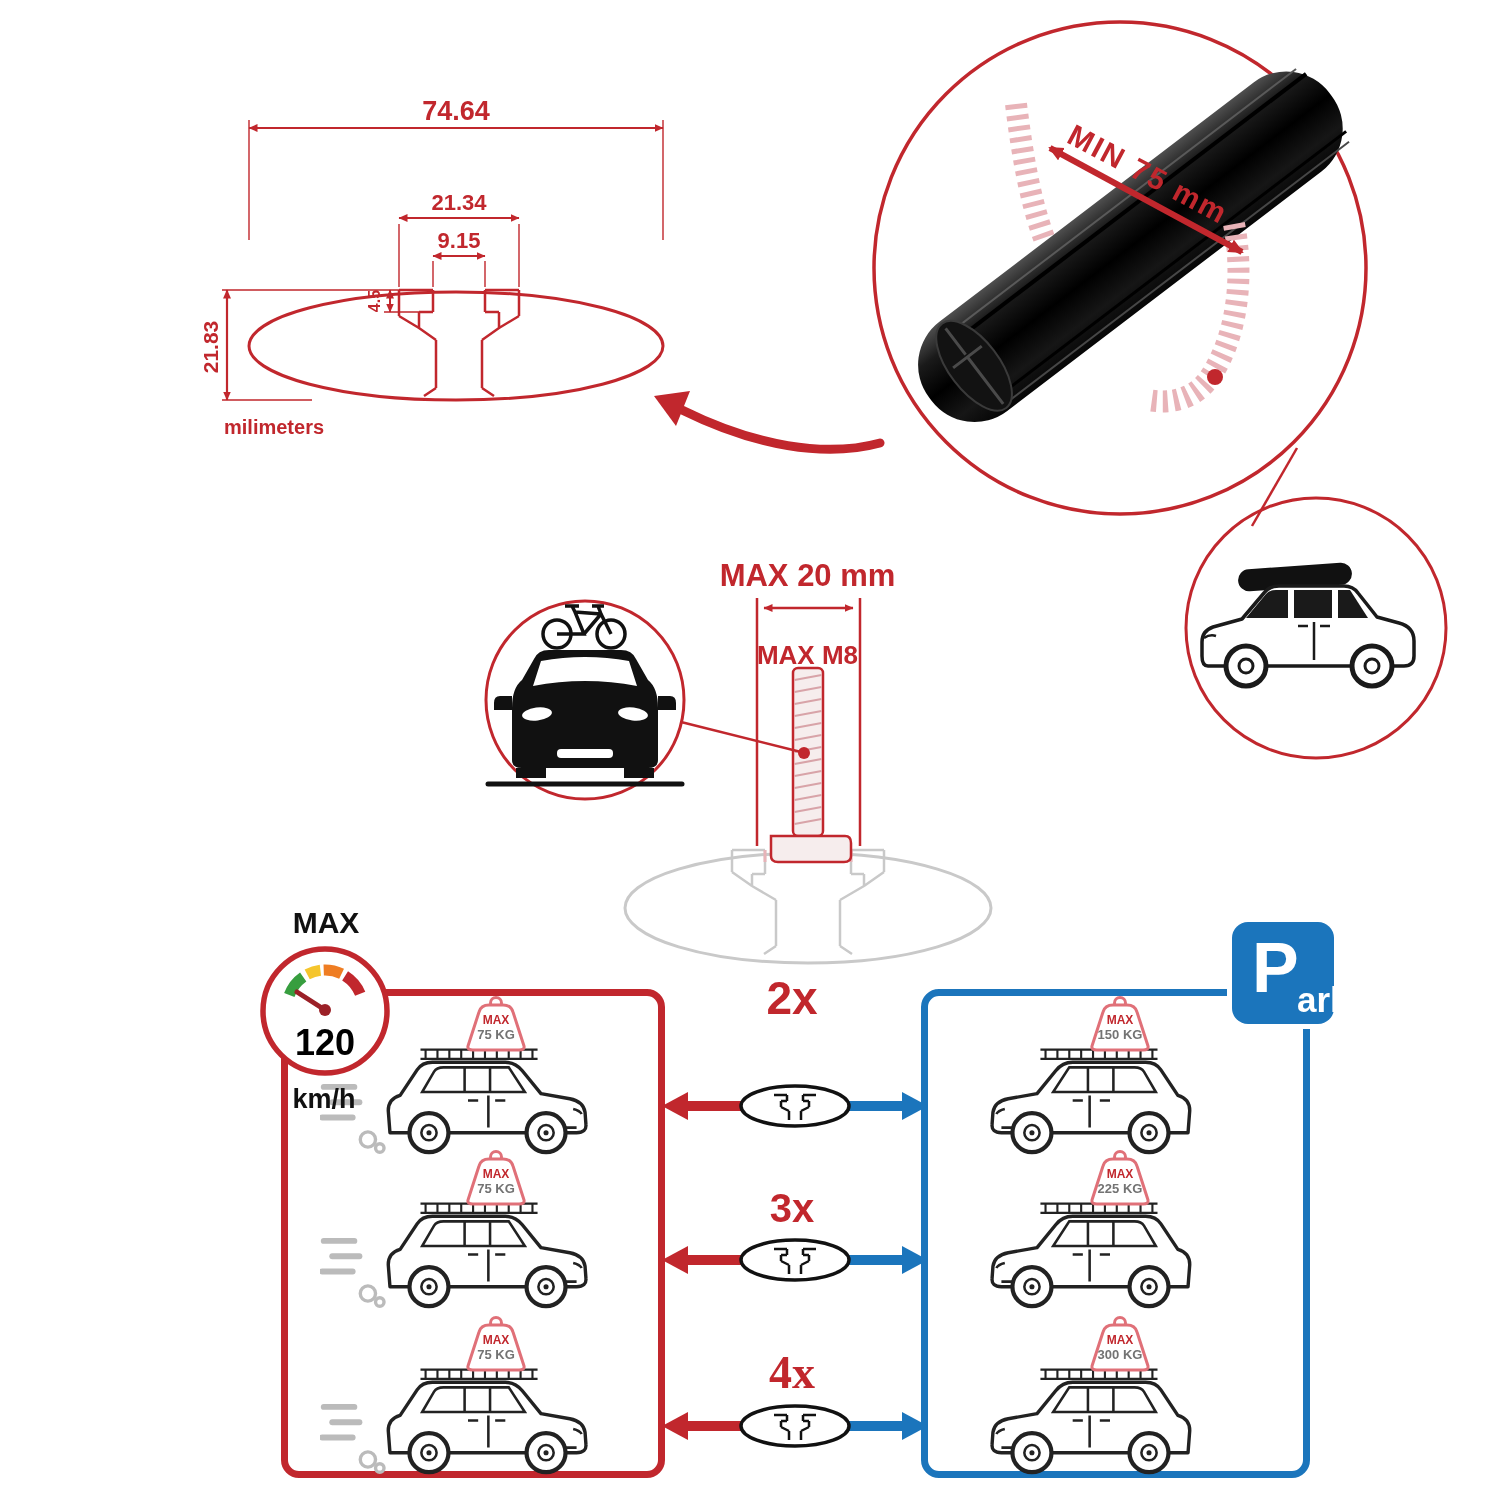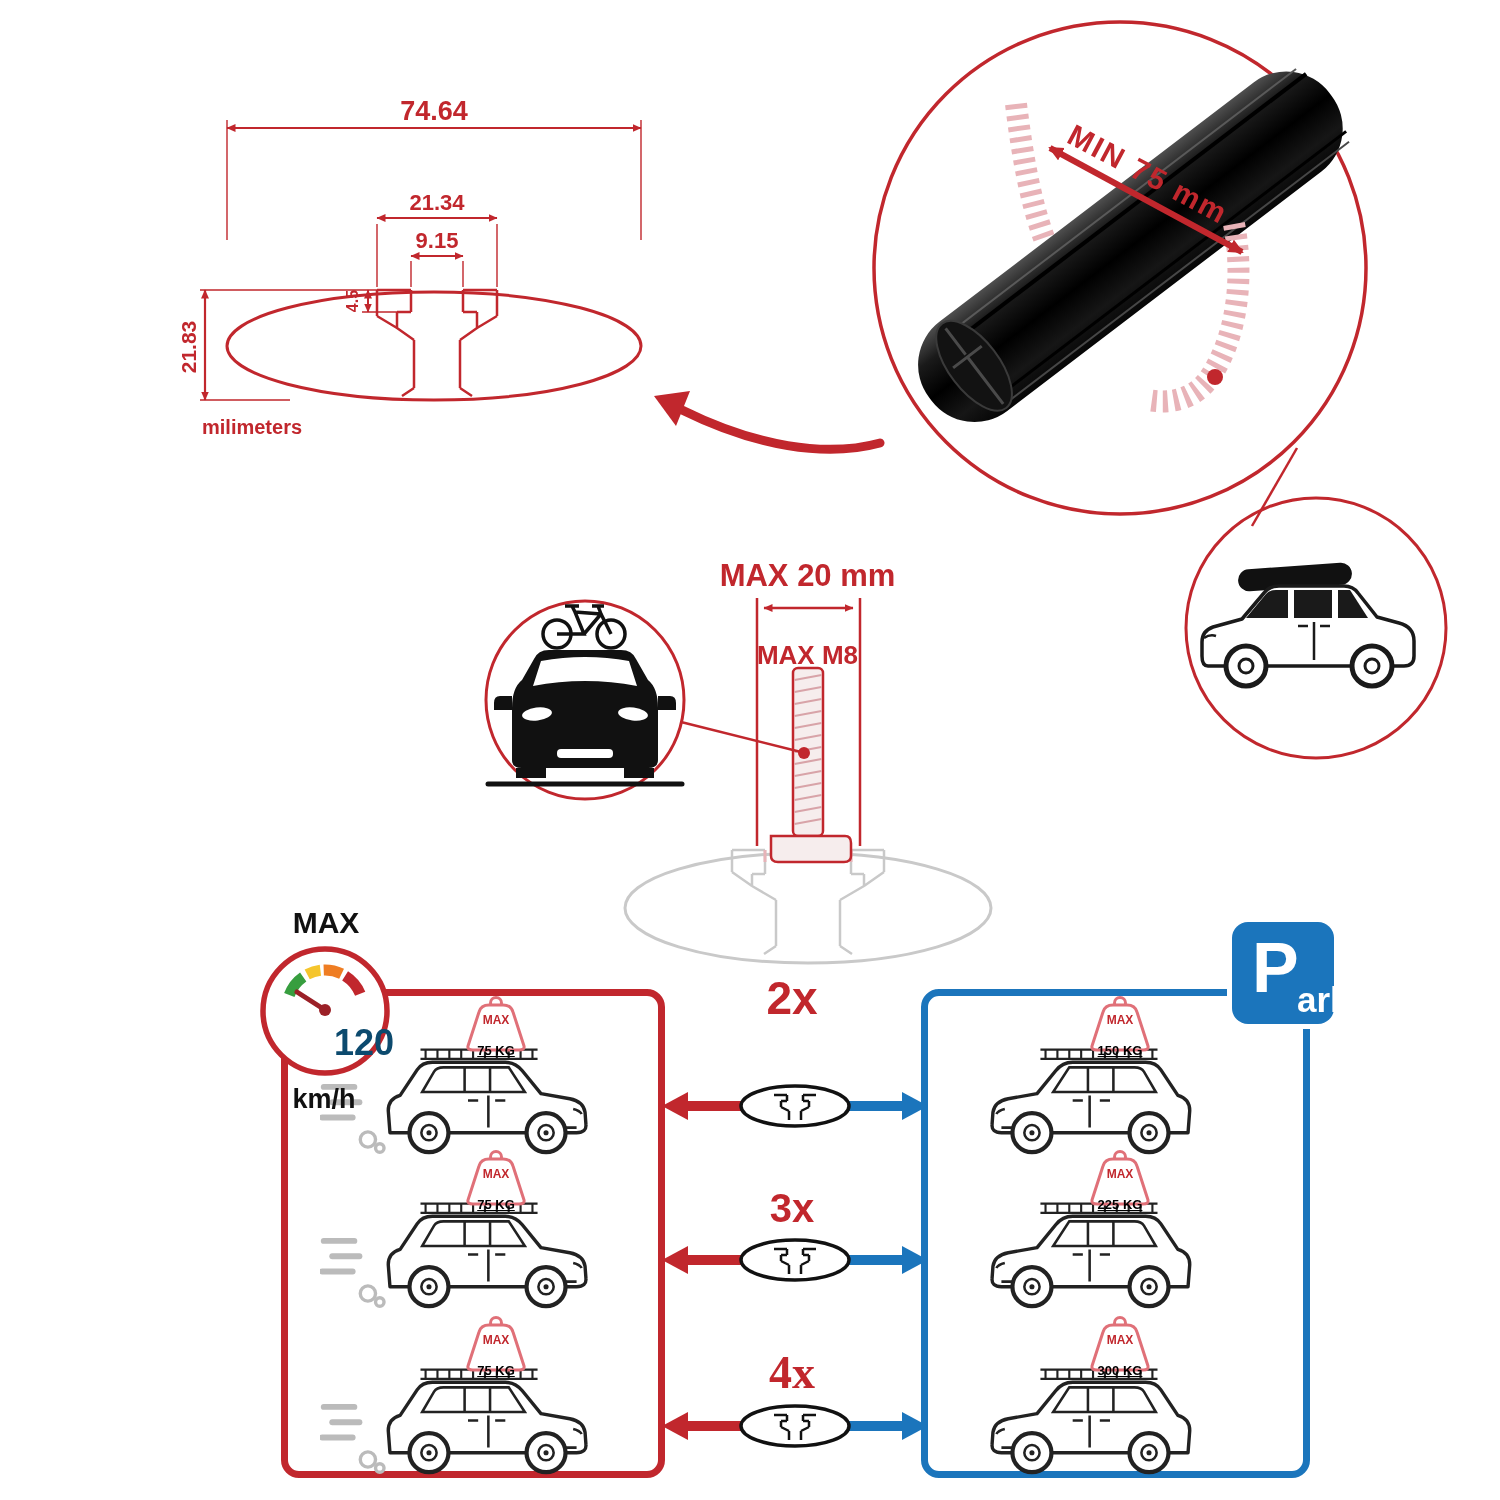--- a/index.html
+++ b/index.html
@@ -13,21 +13,21 @@
 
   .panel { position:absolute; width:384px; height:489px; border-radius:18px; background:transparent; z-index:1; }
   .panel.red  { border:7px solid #c1272d; }
   .panel.blue { border:7px solid #1b75bc; width:389px; }
 
   .car-block { position:absolute; width:300px; height:165px; z-index:2; }
   .car-block .car { position:absolute; left:0; top:40px; }
   .tag { position:absolute; width:92px; height:56px; z-index:3; }
   .tg1,.tg2 { position:absolute; left:0; width:92px; text-align:center; font-weight:bold; }
   .tg1 { top:17px; font-size:12px; color:#c1272d; }
-  .tg2 { top:47px; font-size:13px; color:#000000;text-decoration:underline; }
+  .tg2 { top:31px; font-size:13px; color:#737373; }
 
   #speedo { position:absolute; left:256px; top:942px; z-index:3; }
   #park-sign { position:absolute; left:1232px; top:922px; width:102px; height:102px;
                background:#1b75bc; border-radius:16px; box-shadow:0 0 0 5px #fff; z-index:3; }
   #park-sign .p  { position:absolute; left:20px; top:6px;  font-size:70px; font-weight:bold; color:#fff; }
   #park-sign .ark{ position:absolute; left:54px; top:58px; font-size:35px; font-weight:bold; color:#fff;margin-left:11px; }
 
   #min-label { position:absolute; left:1078px; top:118px; transform:rotate(28deg); transform-origin:left top;
                font-size:30px; letter-spacing:2px; }
 </style>
@@ -48,21 +48,21 @@
       <circle cx="218" cy="114" r="9" fill="none" stroke="#222" stroke-width="3"></circle>
       <circle cx="218" cy="114" r="3" fill="#222"></circle>
     </g>
     <g id="bar-endview">
       <ellipse cx="0" cy="0" rx="54" ry="20" fill="#fff" stroke="#111" stroke-width="3.5"></ellipse>
       <path d="M-21,-11 H-8 M8,-11 H21 M-8,-11 V-5 M8,-11 V-5 M-8,-5 H-14 M8,-5 H14 M-14,-5 V1 M14,-5 V1 M-14,1 L-6,5 M14,1 L6,5 M-6,5 V14 M6,5 V14" stroke="#111" stroke-width="2.5" fill="none"></path>
     </g>
   </defs>
 </svg>
 
-<div class="abs" style="left:172px;top:90px;">
+<div class="abs" style="left:194px;top:90px;">
   <svg width="520" height="370" viewBox="0 0 520 370">
     <defs>
       <marker id="da" markerWidth="12" markerHeight="10" refX="8.5" refY="4" orient="auto-start-reverse" markerUnits="userSpaceOnUse">
           <path d="M0,0 L9,4 L0,8 Z" fill="#c1272d"></path>
         </marker>
     </defs>
     <ellipse cx="262" cy="256" rx="207" ry="54" fill="none" stroke="#c1272d" stroke-width="3"></ellipse>
     <path stroke="#c1272d" stroke-width="2.5" fill="none" d="M205,200 H239 M291,200 H325 M239,200 V222 M291,200 V222 M239,222 H225 M291,222 H305 M205,200 V226 M325,200 V226 M225,222 V238 M305,222 V238 M205,226 L225,238 M325,226 L305,238 M225,238 L242,250 M305,238 L288,250 M242,250 V298 M288,250 V298 M242,298 L230,306 M288,298 L300,306"></path>
     <g stroke="#c1272d" fill="none">
       <path d="M55,30 V150 M469,30 V150 M205,134 V197 M325,134 V197 M239,171 V197 M291,171 V197 M28,200 H203 M28,310 H118 M190,200 H205 M190,222 H225" stroke-width="1.4"></path>
@@ -195,21 +195,21 @@
     <g fill="none" stroke-width="11">
       <path d="M33.3,53 A38 38 0 0 1 47.2,34.9" stroke="#379e3f"></path>
       <path d="M51.2,32.4 A38 38 0 0 1 64.4,28.3" stroke="#f5c52c"></path>
       <path d="M67.7,28 A38 38 0 0 1 85.6,31.8" stroke="#ef7d23"></path>
       <path d="M89.1,33.8 A38 38 0 0 1 104.2,51.8" stroke="#c1272d"></path>
     </g>
     <line x1="69" y1="68" x2="41" y2="50" stroke="#9b2027" stroke-width="5" stroke-linecap="round"></line>
     <circle cx="69" cy="68" r="6" fill="#9b2027"></circle>
   </svg>
 </div>
-<div class="lbl blk" style="left:256px;top:1022px;width:138px;font-size:36px;color:#0c4a6e;text-align:right;">120</div>
+<div class="lbl blk" style="left:256px;top:1022px;width:138px;font-size:36px;color:#000000;">120</div>
 <div class="lbl blk" style="left:274px;top:1084px;width:100px;font-size:27px;color:#111;">km/h</div>
 
 <div class="panel red" style="left:281px;top:989px;"></div>
 <div class="panel blue" style="left:921px;top:989px;"></div>
 
 <div id="park-sign">
   <span class="p">P</span>
   <span class="ark">ark</span>
 </div>
 

